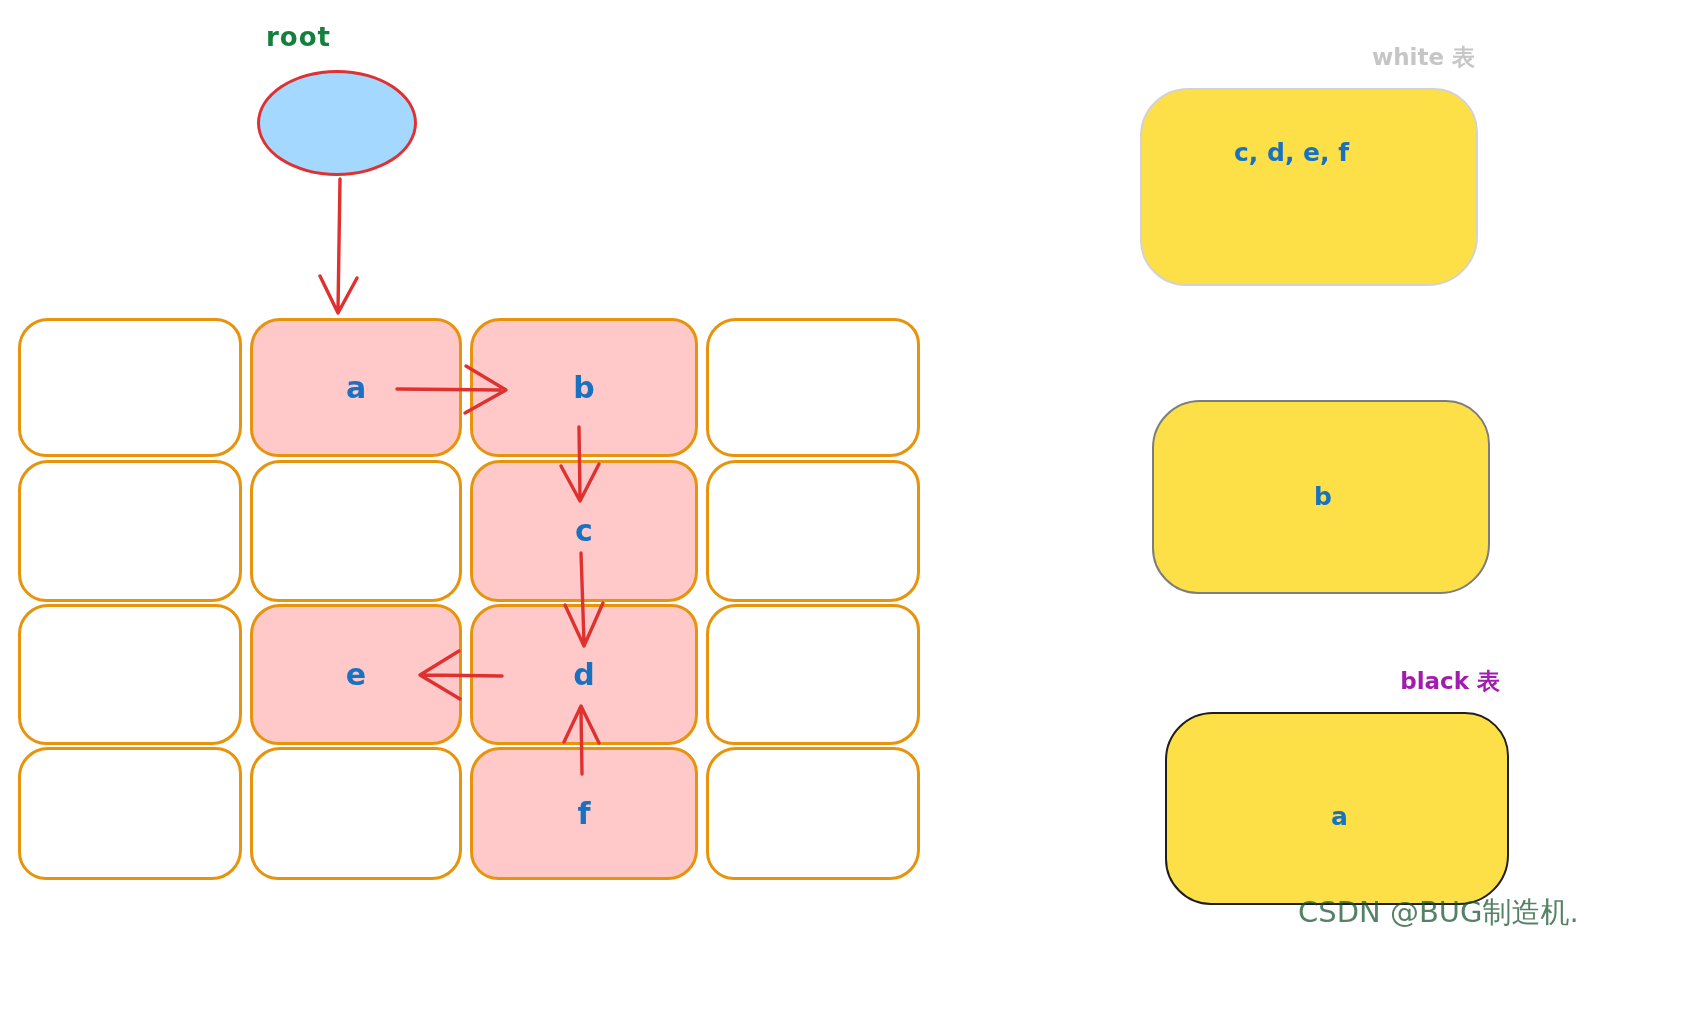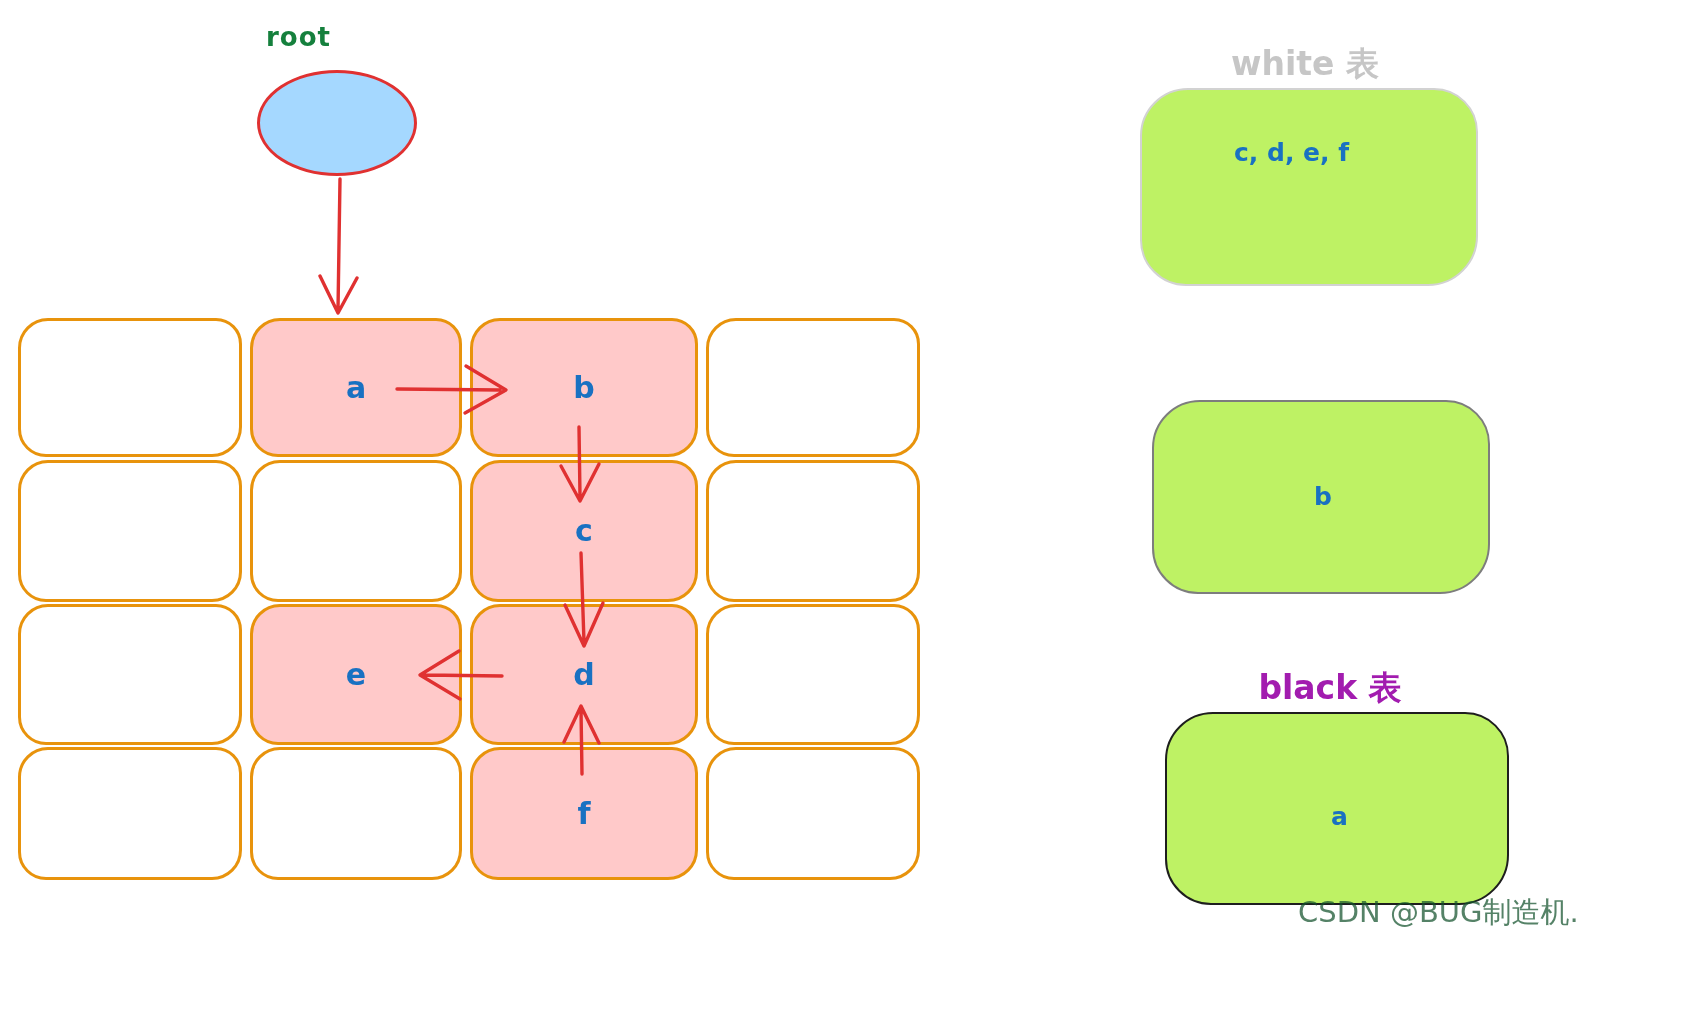--- a/index.html
+++ b/index.html
@@ -32,24 +32,24 @@
   .cell.highlighted{background:#ffc9c9;}
   .cell span{
     font-size:30px;color:#1971c2;font-weight:600;line-height:1;
   }
 
   
   svg.arrows{position:absolute;left:0;top:0;pointer-events:none;}
 
   
   .panel-title{
-    position:absolute;font-size:33px;font-weight:600;text-align:center;width:340px;
+    position:absolute;font-size:23px;font-weight:600;text-align:right;width:340px;
   }
   .panel-box{
-    position:absolute;box-sizing:border-box;background:#bef264;
+    position:absolute;box-sizing:border-box;background:#fde047;
     border-radius:48px 44px 50px 46px;
   }
   .panel-box .items{
     position:absolute;color:#1971c2;font-size:25px;font-weight:600;white-space:nowrap;
   }
   .t-white{color:#c6c6c6;}
   .t-grey{color:#6f6f6f;}
   .t-black{color:#a21caf;}
   .b-white{border:2.5px solid #d2d2d2;}
   .b-grey{border:2.5px solid #7d7d7d;}

